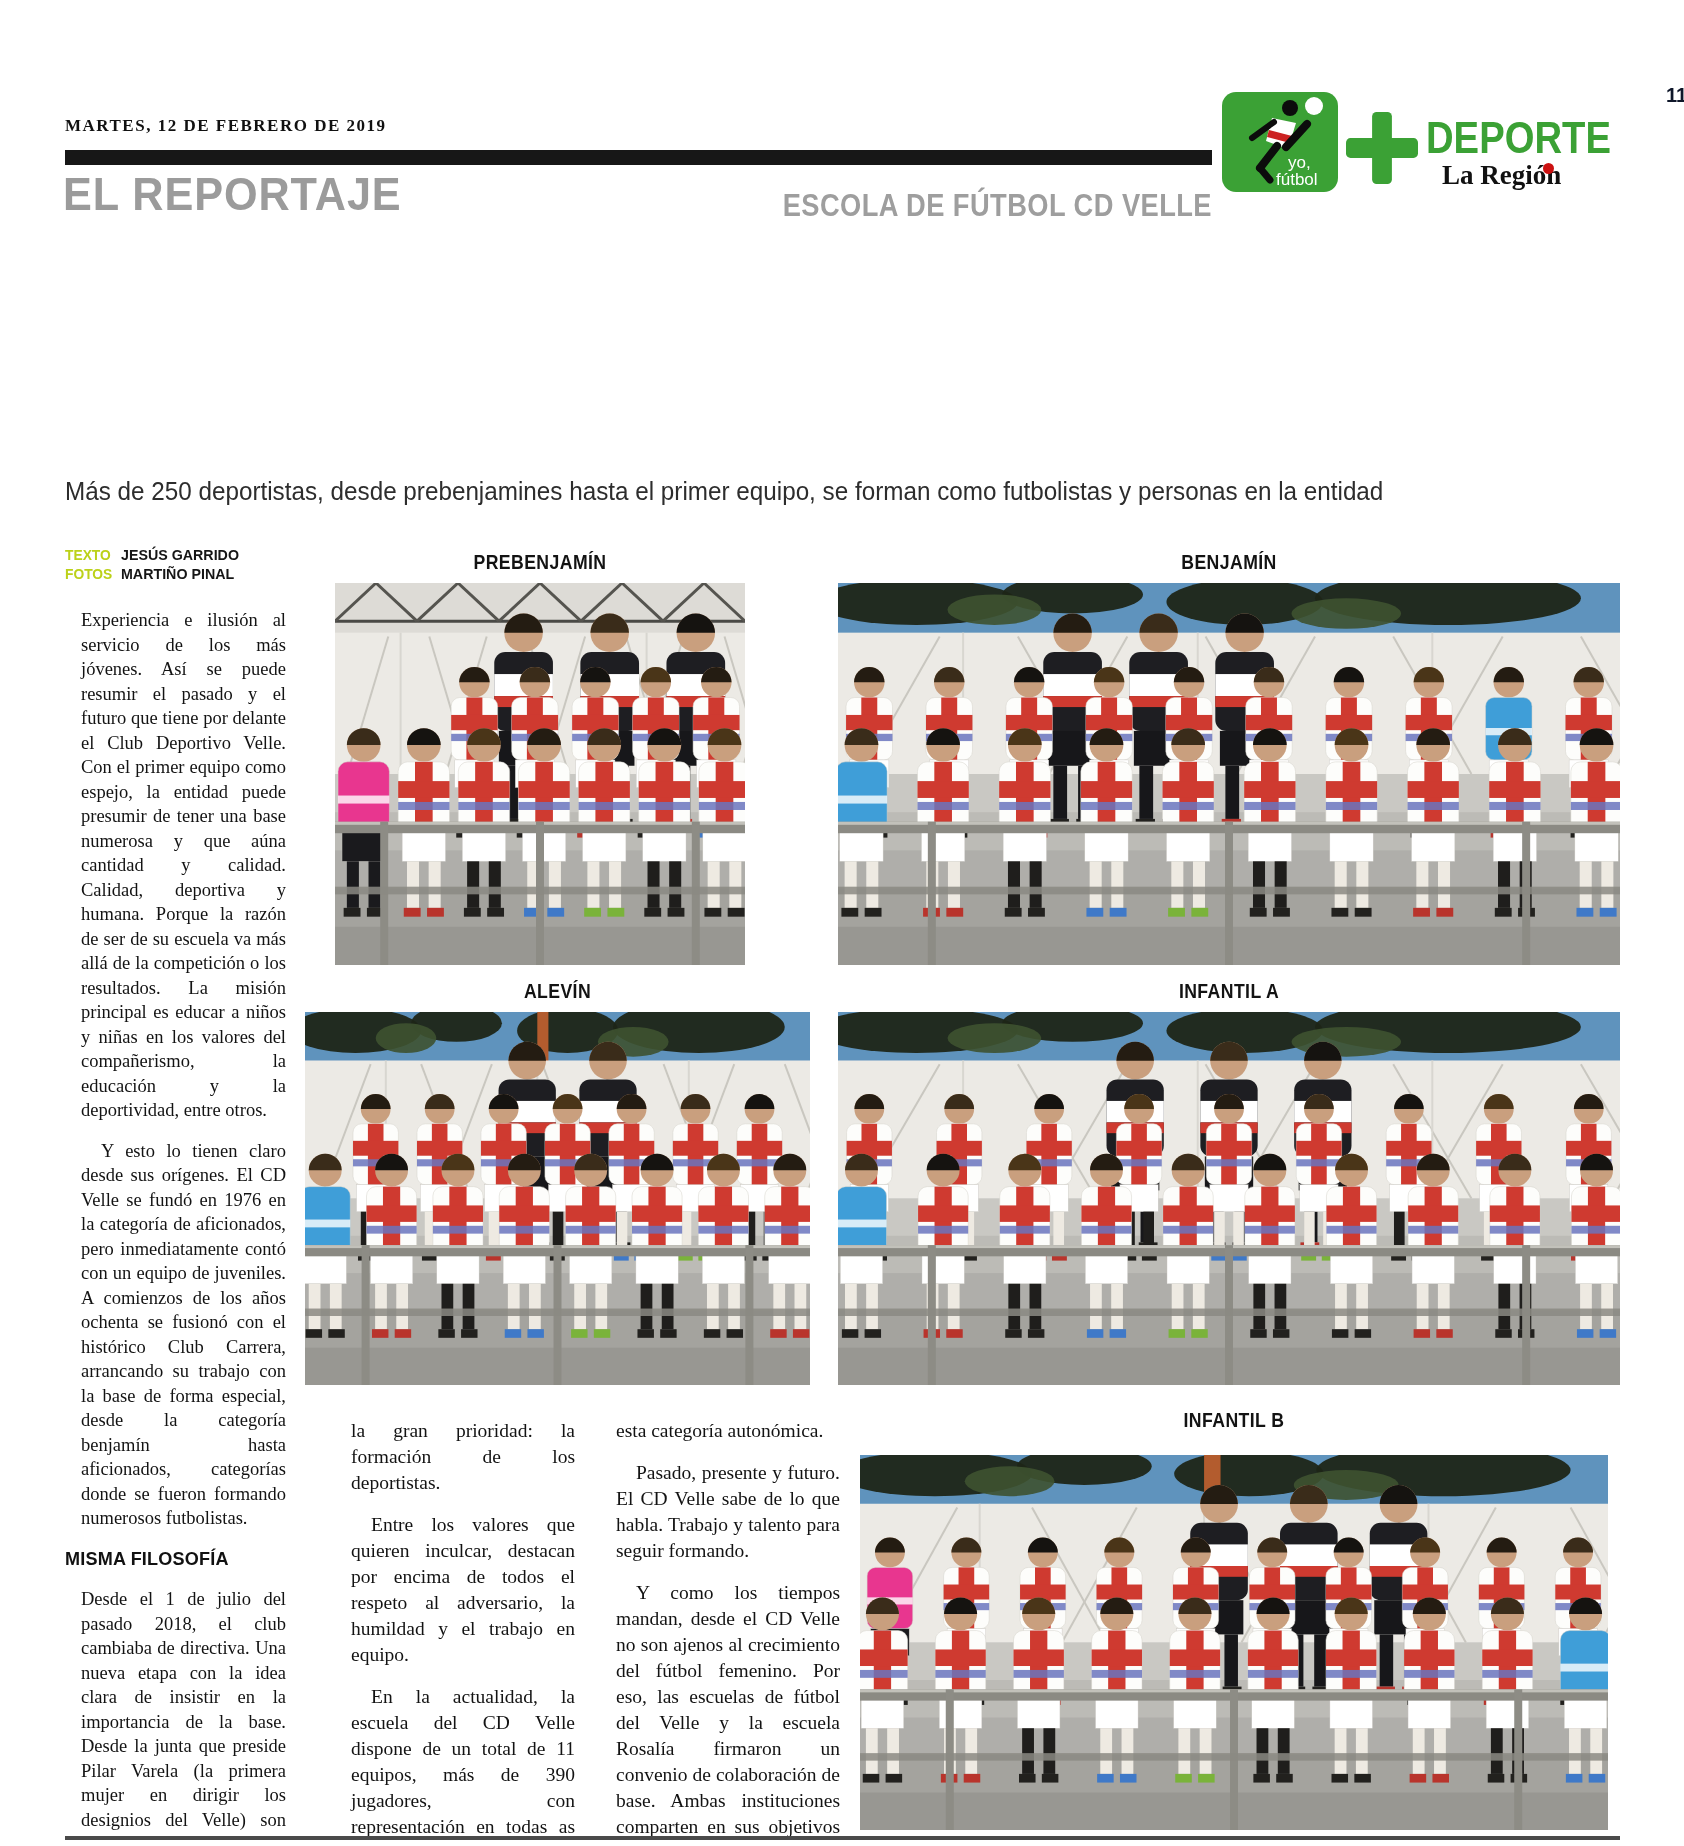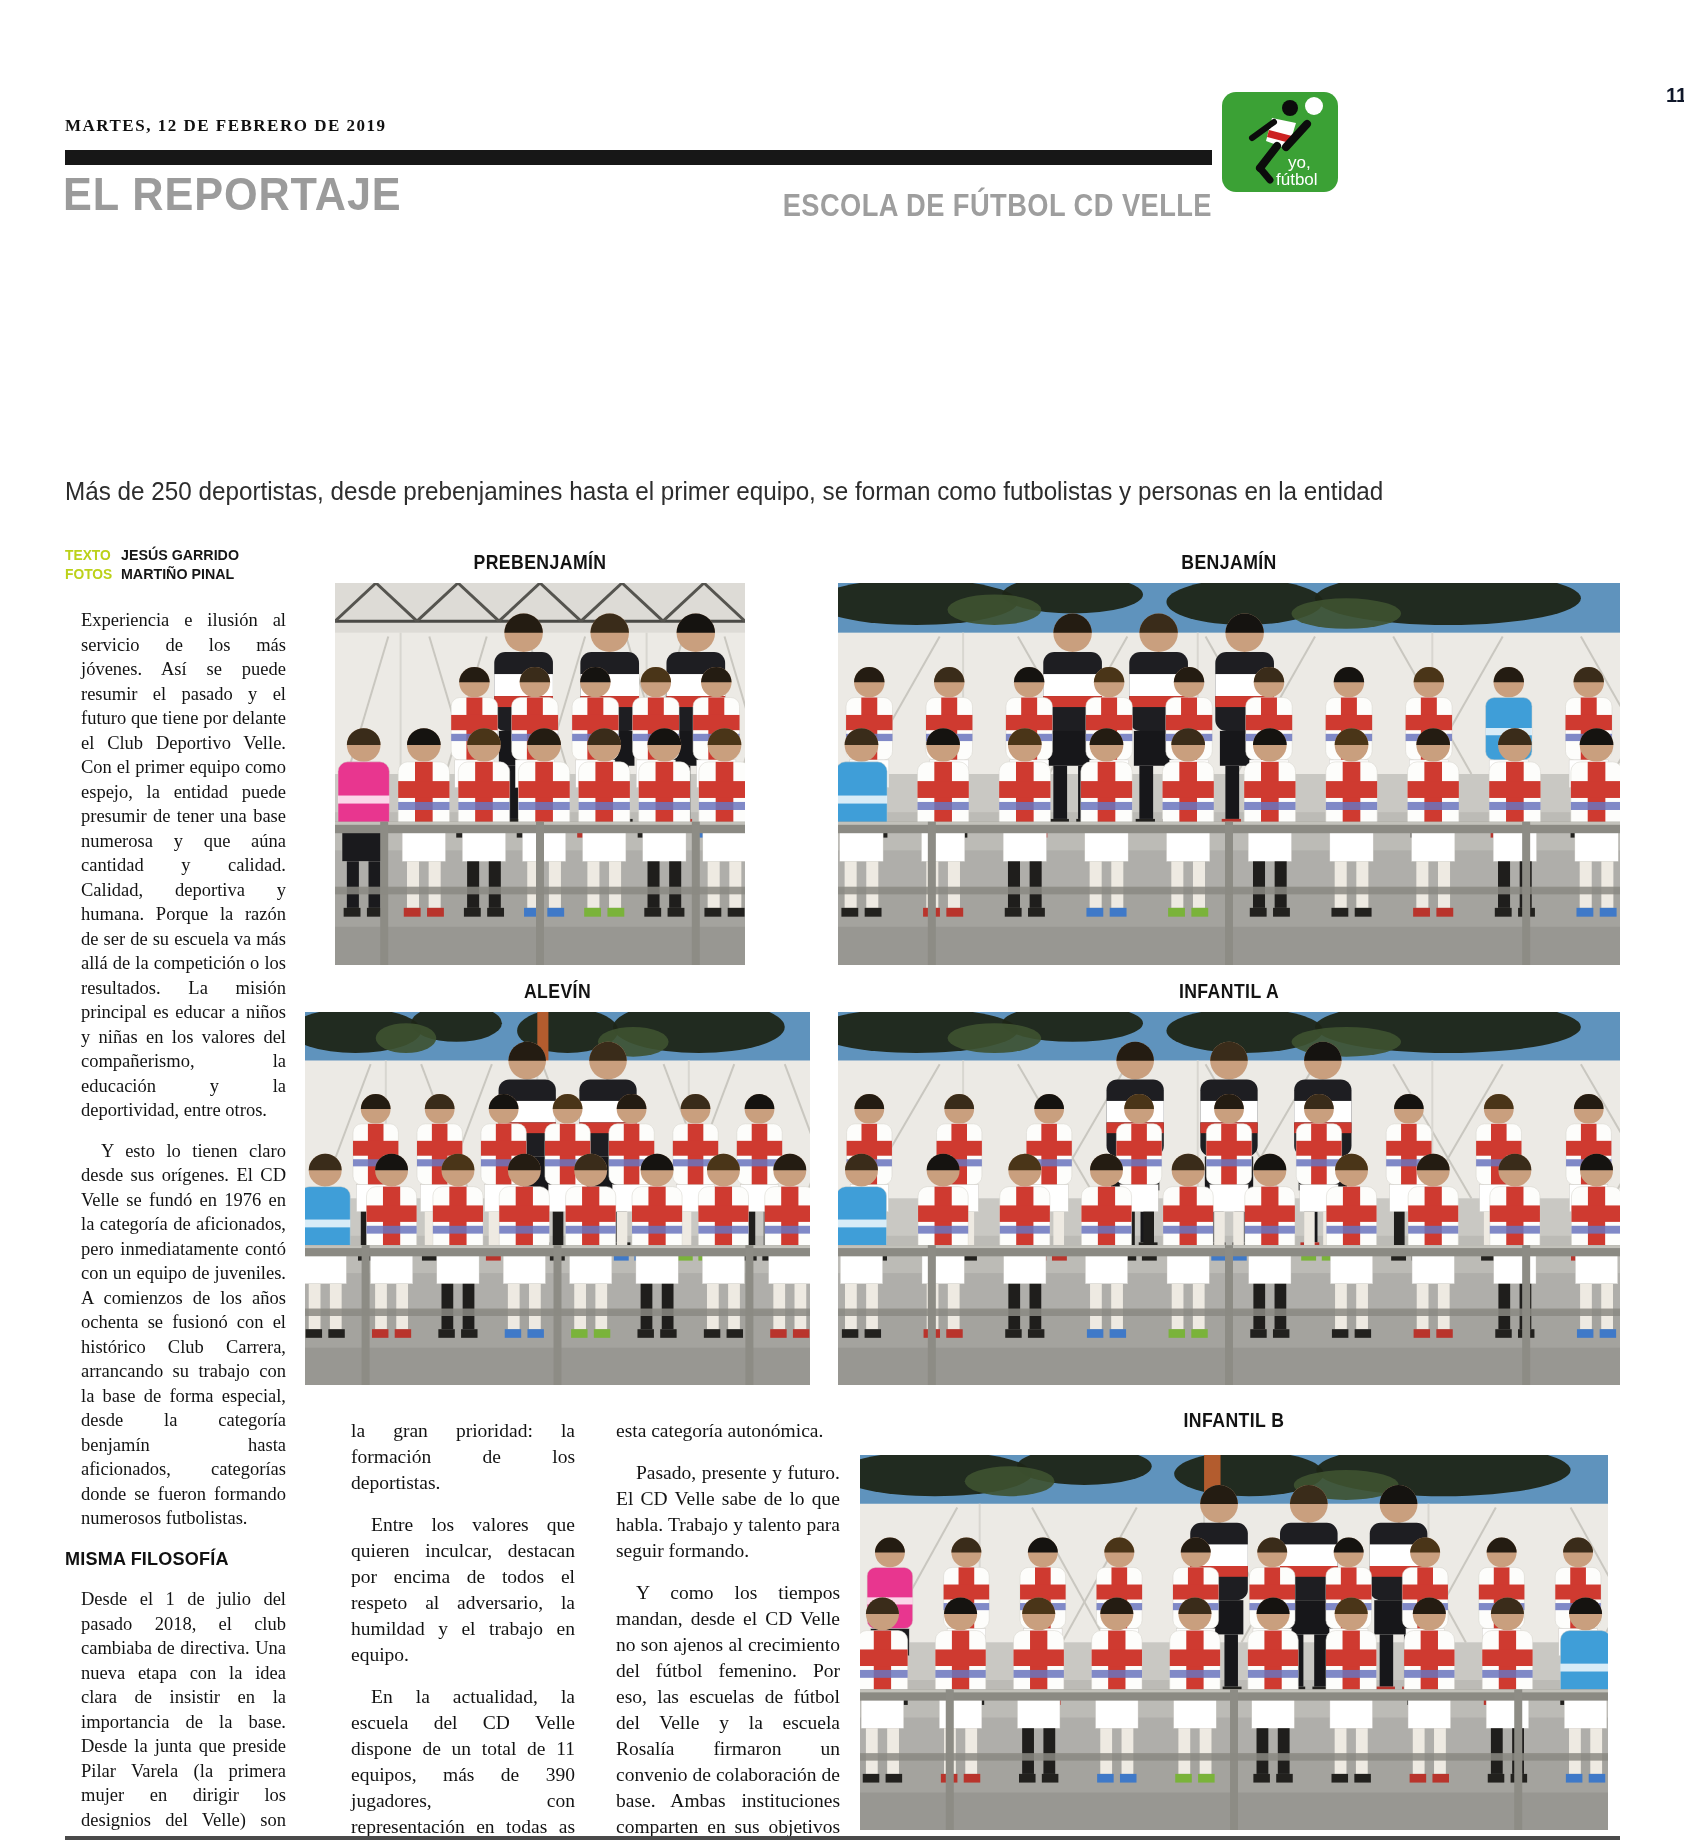--- a/index.html
+++ b/index.html
@@ -81,20 +81,31 @@
       <polygon points="39,38 62,44 60,51 37,45" fill="#cc2222"></polygon>
       <line x1="44" y1="30" x2="22" y2="46" stroke="#0c0c0c" stroke-width="6" stroke-linecap="round"></line>
       <line x1="47" y1="54" x2="30" y2="76" stroke="#0c0c0c" stroke-width="8" stroke-linecap="round"></line>
       <line x1="30" y1="76" x2="40" y2="88" stroke="#0c0c0c" stroke-width="7" stroke-linecap="round"></line>
       <line x1="56" y1="55" x2="77" y2="32" stroke="#0c0c0c" stroke-width="8" stroke-linecap="round"></line>
       <text x="58" y="76" font-family="Liberation Sans, sans-serif" font-size="17" fill="#ffffff">yo,</text>
       <text x="46" y="93" font-family="Liberation Sans, sans-serif" font-size="17" fill="#ffffff">fútbol</text>
     </svg>
   </div>
 
+  <div class="logo-dep">
+    <svg class="dep-cross" width="72" height="72" viewBox="0 0 80 80">
+      <rect x="29" y="0" width="22" height="80" rx="5" fill="#3ba135"></rect>
+      <rect x="0" y="29" width="80" height="22" rx="5" fill="#3ba135"></rect>
+    </svg>
+    <div class="dep-word">DEPORTE</div>
+    <div class="brand">
+      <span>La Región</span>
+      <span class="brand-dot"></span>
+    </div>
+  </div>
 
 
   <div class="standfirst">Más de 250 deportistas, desde prebenjamines hasta el primer equipo, se forman como futbolistas y personas en la entidad</div>
 
   <div class="byline">
     <div><span class="lab">TEXTO</span>
          <span class="val">JESÚS GARRIDO</span></div>
     <div><span class="lab">FOTOS</span>
          <span class="val">MARTIÑO PINAL</span></div>
   </div>

